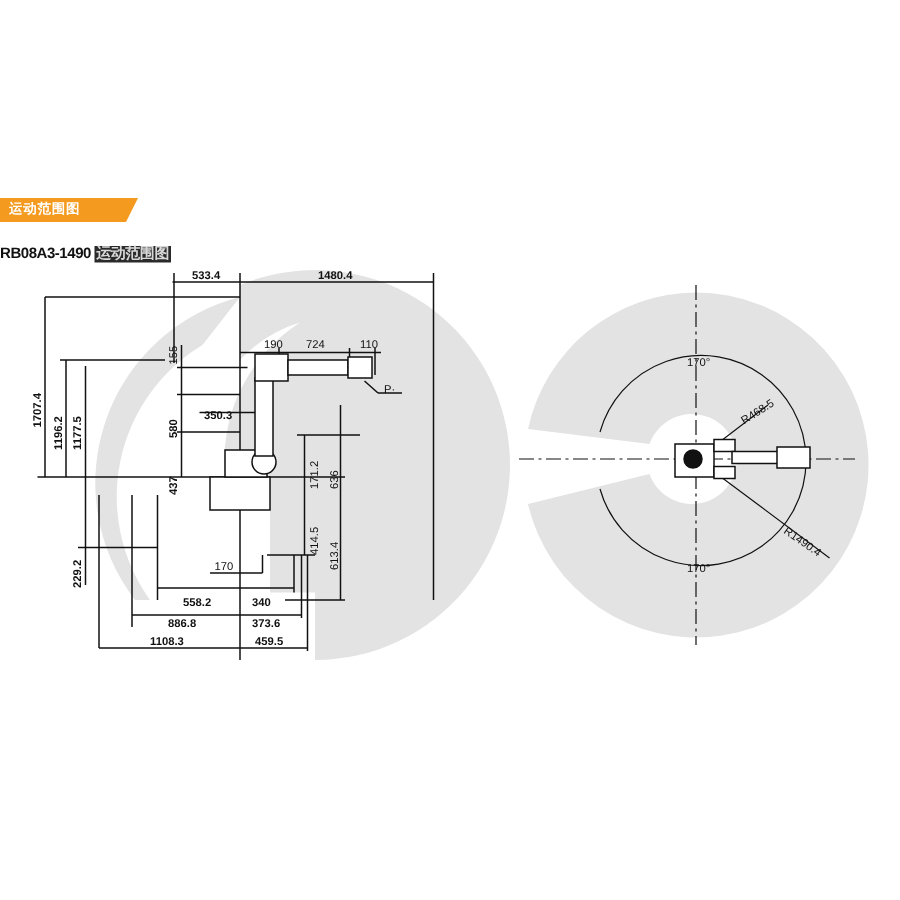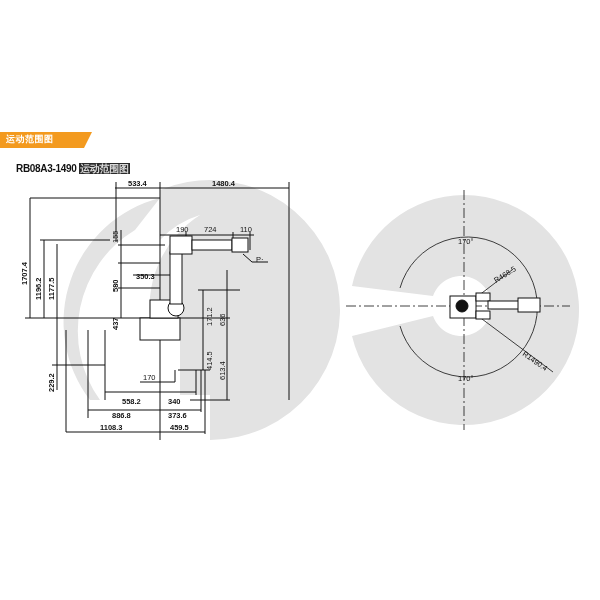--- a/index.html
+++ b/index.html
@@ -1,19 +1,19 @@
 <!DOCTYPE html>
 <html><head>
 <meta charset="utf-8">
 <style>
   html, body { margin:0; padding:0; background:#ffffff; }
   body { width:600px; height:600px; position:relative; overflow:hidden; font-family:"Liberation Sans", sans-serif; }
   .banner { position:absolute; left:0; top:132px; width:92px; height:16px; }
   .banner-text { position:absolute; left:6px; top:133px; font-size:9px; color:#ffffff; font-weight:bold; letter-spacing:0.5px; }
-  .model-title { position:absolute; left:16px; top:162px; font-size:10px; font-weight:bold; color:#111; letter-spacing:-0.3px; }
+  .model-title { position:absolute; left:0; top:162px; font-size:10px; font-weight:bold; color:#111; letter-spacing:-0.3px; }
   .model-title .hl { background:#2a2a2a; color:#d8d8d8; padding:0 1px; }
   svg.canvas { position:absolute; left:0; top:0; }
   .dim { font-family:"Liberation Sans", sans-serif; font-size:7.5px; fill:#111; }
   .dimb { font-family:"Liberation Sans", sans-serif; font-size:7.5px; fill:#111; font-weight:bold; }
 </style>
 </head>
 <body>
 
 <svg class="banner" width="92" height="16" viewBox="0 0 92 16">
   <polygon points="0,0 92,0 84,16 0,16" fill="#f39a1f"></polygon>

